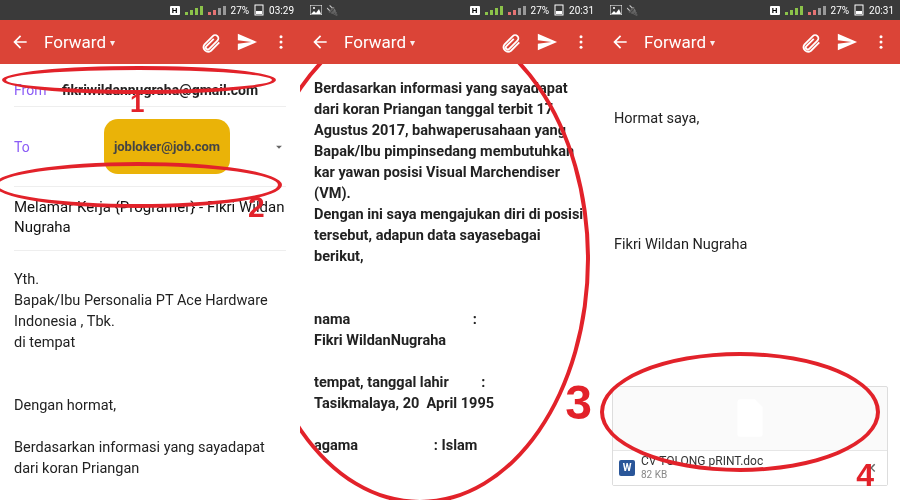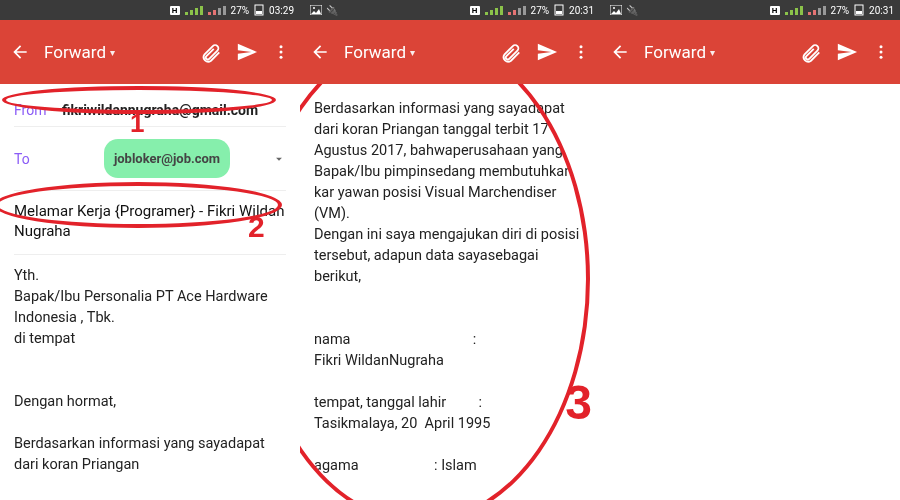--- a/index.html
+++ b/index.html
@@ -29,21 +29,21 @@
     font-size: 10px;
     display: flex;
     align-items: center;
     justify-content: flex-end;
     padding: 0 6px;
     gap: 4px;
   }
   .statusbar .sig { display: flex; gap: 2px; align-items: flex-end; }
   .sig b { display:inline-block; width:3px; background:#8bc34a; }
   .appbar {
-    height: 64px;
+    height: 44px;
     background: #db4437;
     color: #fff;
     display: flex;
     align-items: center;
     padding: 0 10px;
     gap: 14px;
   }
   .appbar .title { font-size: 17px; font-weight: 400; flex: 0 0 auto; display:flex; align-items:center; gap:4px;}
   .appbar .spacer { flex: 1; }
   .ico { display:inline-flex; align-items:center; justify-content:center; }
@@ -52,25 +52,25 @@
     flex: 1;
     background: #fff;
     padding: 10px 14px;
     overflow: hidden;
     position: relative;
   }
   .row { display:flex; align-items:center; padding: 8px 0; border-bottom:1px solid #eee; }
   .row .lbl { width: 48px; color:#8b5cf6; font-size:14px; }
   .row .val { flex:1; color:#222; font-size:14px;font-weight:bold; }
   .chip {
-    background:#86efac; border-radius: 14px; padding:12px 10px; font-size:13px;
+    background:#eab308; border-radius: 14px; padding:20px 10px; font-size:13px;
     display:inline-block; color:#444;
   }
   .subject { padding: 10px 0 12px; font-size:15px; border-bottom:1px solid #eee; color:#111; line-height:1.35;}
-  .body-text { padding-top:10px; font-size:14.5px; line-height:1.45; color:#222; white-space:pre-wrap;}
+  .body-text { padding-top:18px; font-size:14.5px; line-height:1.45; color:#222; white-space:pre-wrap;}
   .attach-card {
     position:absolute; left:12px; right:12px; bottom:14px;
     border:1px solid #ddd; background:#fafafa; height:100px; border-radius:2px;
     display:flex; flex-direction:column;
   }
   .attach-card .thumb { flex:1; display:flex; align-items:center; justify-content:center; color:#fff;}
   .attach-card .bar { display:flex; align-items:center; padding:4px 6px; gap:6px; border-top:1px solid #e6e6e6; background:#fff;}
   .attach-card .w { width:16px; height:16px; background:#2a5699; color:#fff; font-size:10px; font-weight:700; display:flex; align-items:center; justify-content:center; border-radius:2px;}
   .attach-card .nm { flex:1; font-size:12px; color:#333; line-height:1.1;}
   .attach-card .sz { font-size:10px; color:#888;}
@@ -231,21 +231,21 @@
       </span>
     <span class="ico">
         <svg width="18" height="22" viewBox="0 0 24 24" fill="#fff">
           <circle cx="12" cy="5" r="2"></circle>
           <circle cx="12" cy="12" r="2"></circle>
           <circle cx="12" cy="19" r="2"></circle>
         </svg>
       </span>
   </div>
   <div class="content">
-    <div class="body-text" style="padding-top:0;">Berdasarkan informasi yang sayadapat dari koran Priangan tanggal terbit 17 Agustus 2017, bahwaperusahaan yang Bapak/Ibu pimpinsedang membutuhkan kar yawan posisi Visual Marchendiser (VM).
+    <div class="body-text" style="padding-top:0;font-weight:bold;">Berdasarkan informasi yang sayadapat dari koran Priangan tanggal terbit 17 Agustus 2017, bahwaperusahaan yang Bapak/Ibu pimpinsedang membutuhkan kar yawan posisi Visual Marchendiser (VM).
 Dengan ini saya mengajukan diri di posisi tersebut, adapun data sayasebagai berikut,
 
 
 nama                                  :
 Fikri WildanNugraha
 
 tempat, tanggal lahir         :
 Tasikmalaya, 20  April 1995
 
 agama                     : Islam</div>
@@ -312,13 +312,41 @@
         </svg>
       </span>
     <span class="ico">
         <svg width="18" height="22" viewBox="0 0 24 24" fill="#fff">
           <circle cx="12" cy="5" r="2"></circle>
           <circle cx="12" cy="12" r="2"></circle>
           <circle cx="12" cy="19" r="2"></circle>
         </svg>
       </span>
   </div>
+  <div class="content">
+    <div class="body-text" style="padding-top:30px;">Hormat saya,
+
+
+
+
+
+Fikri Wildan Nugraha</div>
+
+    <div class="attach-card">
+      <div class="thumb">
+        <svg width="30" height="38" viewBox="0 0 24 30" fill="#fff" stroke="#e8e8e8" stroke-width="0">
+            <path fill="#ffffff" d="M4 0h12l6 6v22a2 2 0 01-2 2H4a2 2 0 01-2-2V2a2 2 0 012-2z"></path>
+          </svg>
+      </div>
+      <div class="bar">
+        <span class="w">W</span>
+        <span class="nm">
+          <span>CV TOLONG pRINT.doc</span><br>
+          <span class="sz">82 KB</span>
+        </span>
+        <span class="x">✕</span>
+      </div>
+    </div>
+
+    <div class="anno" style="left:0px; bottom:28px; width:280px; height:120px;"></div>
+    <div class="anno-num" style="right:26px; bottom:6px; font-size:32px;">4</div>
+  </div>
 </div>
 
 </body></html>

